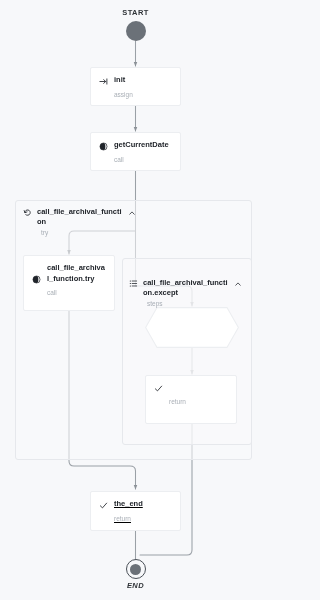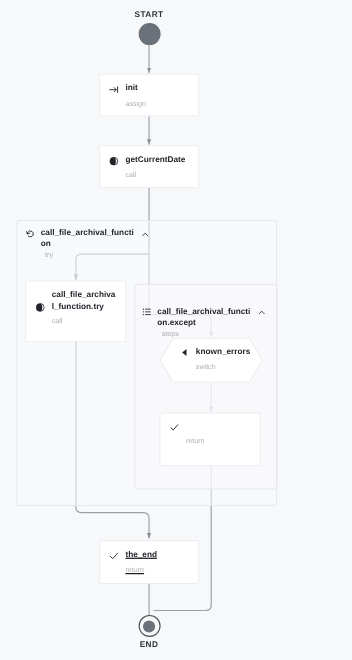--- a/index.html
+++ b/index.html
@@ -291,29 +291,20 @@
       </svg>
       <div class="node-title">call_file_archival_function.try</div>
     </div>
     <div class="node-sub">call</div>
   </div>
 
   <div class="hex" style="left:145px; top:307px; width:94px; height:41px;">
     <svg class="hex-bg" viewBox="0 0 94 41" preserveAspectRatio="none">
       <path d="M12 0.6 H82 L93.4 20.5 L82 40.4 H12 L0.6 20.5 Z" fill="#ffffff" stroke="#eceef1" stroke-width="1.1"></path>
     </svg>
-    <div class="hex-content">
-      <div class="hex-row">
-        <svg class="hex-icon" viewBox="0 0 16 16">
-          <path d="M11.6 2.4 L4.6 8 L11.6 13.6 Z" fill="#20242a"></path>
-        </svg>
-        <div class="hex-title">known_errors</div>
-      </div>
-      <div class="hex-sub">switch</div>
-    </div>
   </div>
 
   <div class="node" style="left:145px; top:375px; width:92px; height:49px;">
     <div class="node-row">
       <svg class="node-icon" viewBox="0 0 16 16">
         <path d="M2.4 8.6 L6.2 12.2 L13.6 3.8" fill="none" stroke="#20242a" stroke-width="1.5" stroke-linecap="round" stroke-linejoin="round"></path>
       </svg>
     </div>
     <div class="node-sub">return</div>
   </div>
@@ -324,16 +315,16 @@
         <path d="M2.4 8.6 L6.2 12.2 L13.6 3.8" fill="none" stroke="#20242a" stroke-width="1.5" stroke-linecap="round" stroke-linejoin="round"></path>
       </svg>
       <div class="node-title">the_end</div>
     </div>
     <div class="node-sub">return</div>
   </div>
 
   <div class="terminal" style="left:135.5px; top:559px;">
     <div class="end-ring"></div>
     <div class="end-core"></div>
-    <div class="terminal-label" style="top:22px;">END</div>
+    <div class="terminal-label" style="top:22px;font-style:italic;">END</div>
   </div>
 
 </div>
 
 </body></html>

